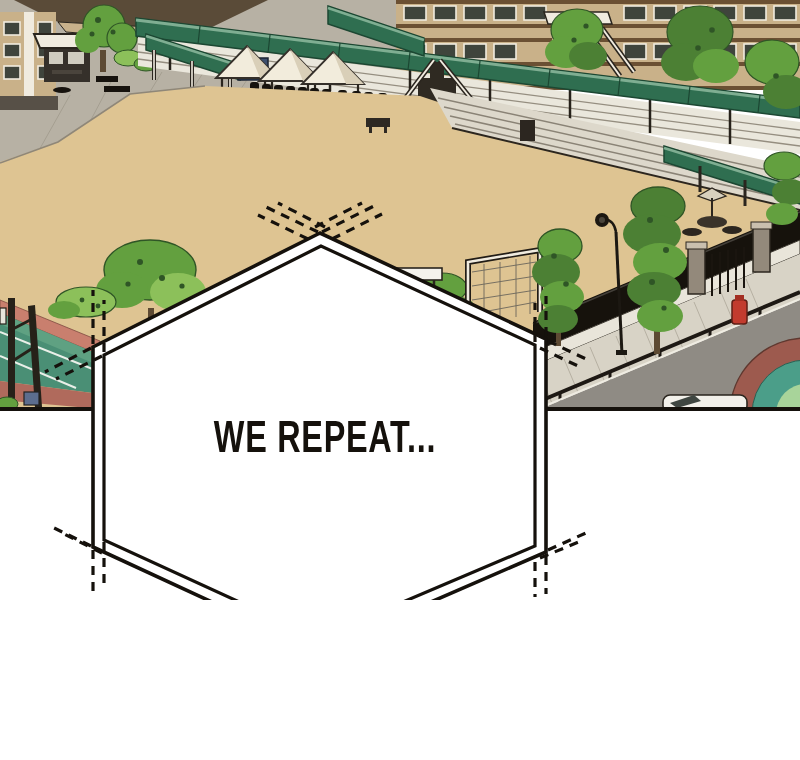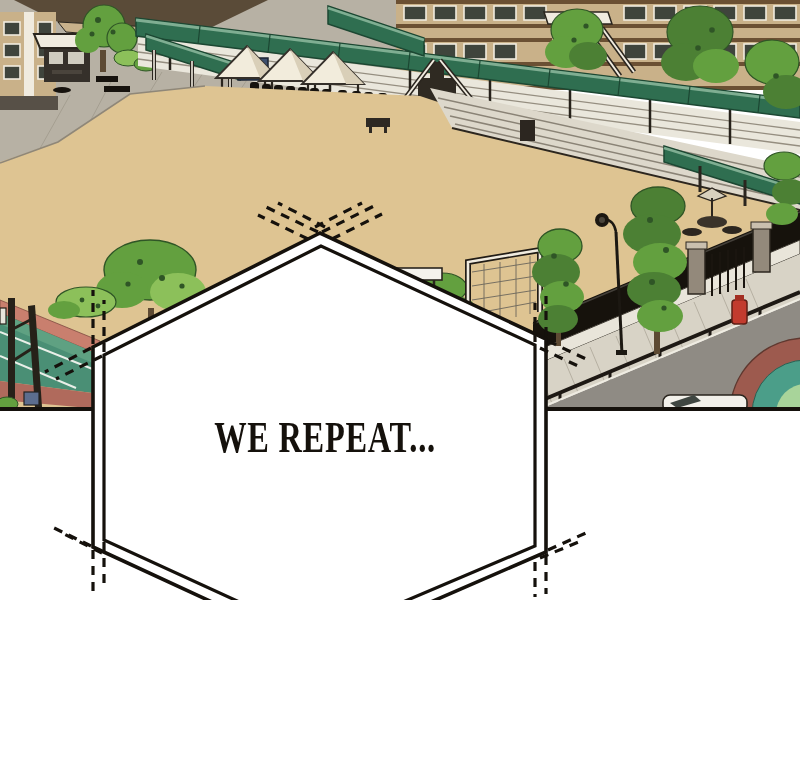--- a/index.html
+++ b/index.html
@@ -1,17 +1,17 @@
 <!DOCTYPE html>
 <html style="--paper: #ffffff; --ink: #15110c; --sand: #dec492; --pavement: #b7b1a4; --pavementLine: #a09a8c; --roofBrown: #5a4b38; --roofLight: #c8b18b; --buildingTan: #c9b189; --buildingBand: #6b5033; --buildingBase: #575047; --windowDark: #3f443c; --trimWhite: #f0ebdf; --canopyGreen: #2f6e50; --canopyDark: #1c4732; --canopyLight: #7fae92; --treeGreen: #63a03f; --treeDark: #2f5526; --cypressGreen: #4c8034; --leafLight: #8cc05a; --plank: #eae7dc; --plankLine: #958e80; --step: #ddd8cb; --stepLine: #8a8376; --crowd: #17130e; --tent: #f2ecdc; --tentShade: #d9cfb8; --board: #3d4f6e; --trackRed: #c97f6e; --trackRedDark: #b06a5c; --courtTeal: #4a8f75; --courtLight: #5fa182; --lineWhite: #e9efe8; --fenceDark: #16120c; --wall: #e9e5da; --sidewalk: #d8d3c6; --sidewalkLine: #b6b0a2; --road: #8f8b84; --curb: #efece2; --ringBrick: #9d5a4e; --ringTeal: #4b9e89; --ringGreen: #a8d49a; --car: #f2f0ea; --glass: #3f4641; --hydrant: #c23b2e; --white: #f4f2ec; --dark: #2a251e; --steel: #93897b; --trunk: #5d4a33; --boxBlue: #5c6d8e;"><head>
 <meta charset="utf-8">
 <style>
   html,body{margin:0;padding:0;background:#fff;}
   .stage{position:relative;width:800px;height:600px;background:var(--paper,#fff);overflow:hidden;
-         font-family:Liberation Serif, serif;}
+         font-family:Liberation Sans, sans-serif;}
   .stage svg{position:absolute;left:0;top:0;}
   .caption{
     position:absolute;left:125px;top:413px;width:400px;height:48px;
     text-align:center;color:var(--ink,#15110c);
     font-weight:bold;font-size:45px;line-height:48px;letter-spacing:1px;
     transform:scaleX(0.72);transform-origin:center;
     white-space:nowrap;
   }
 </style>
 </head>

